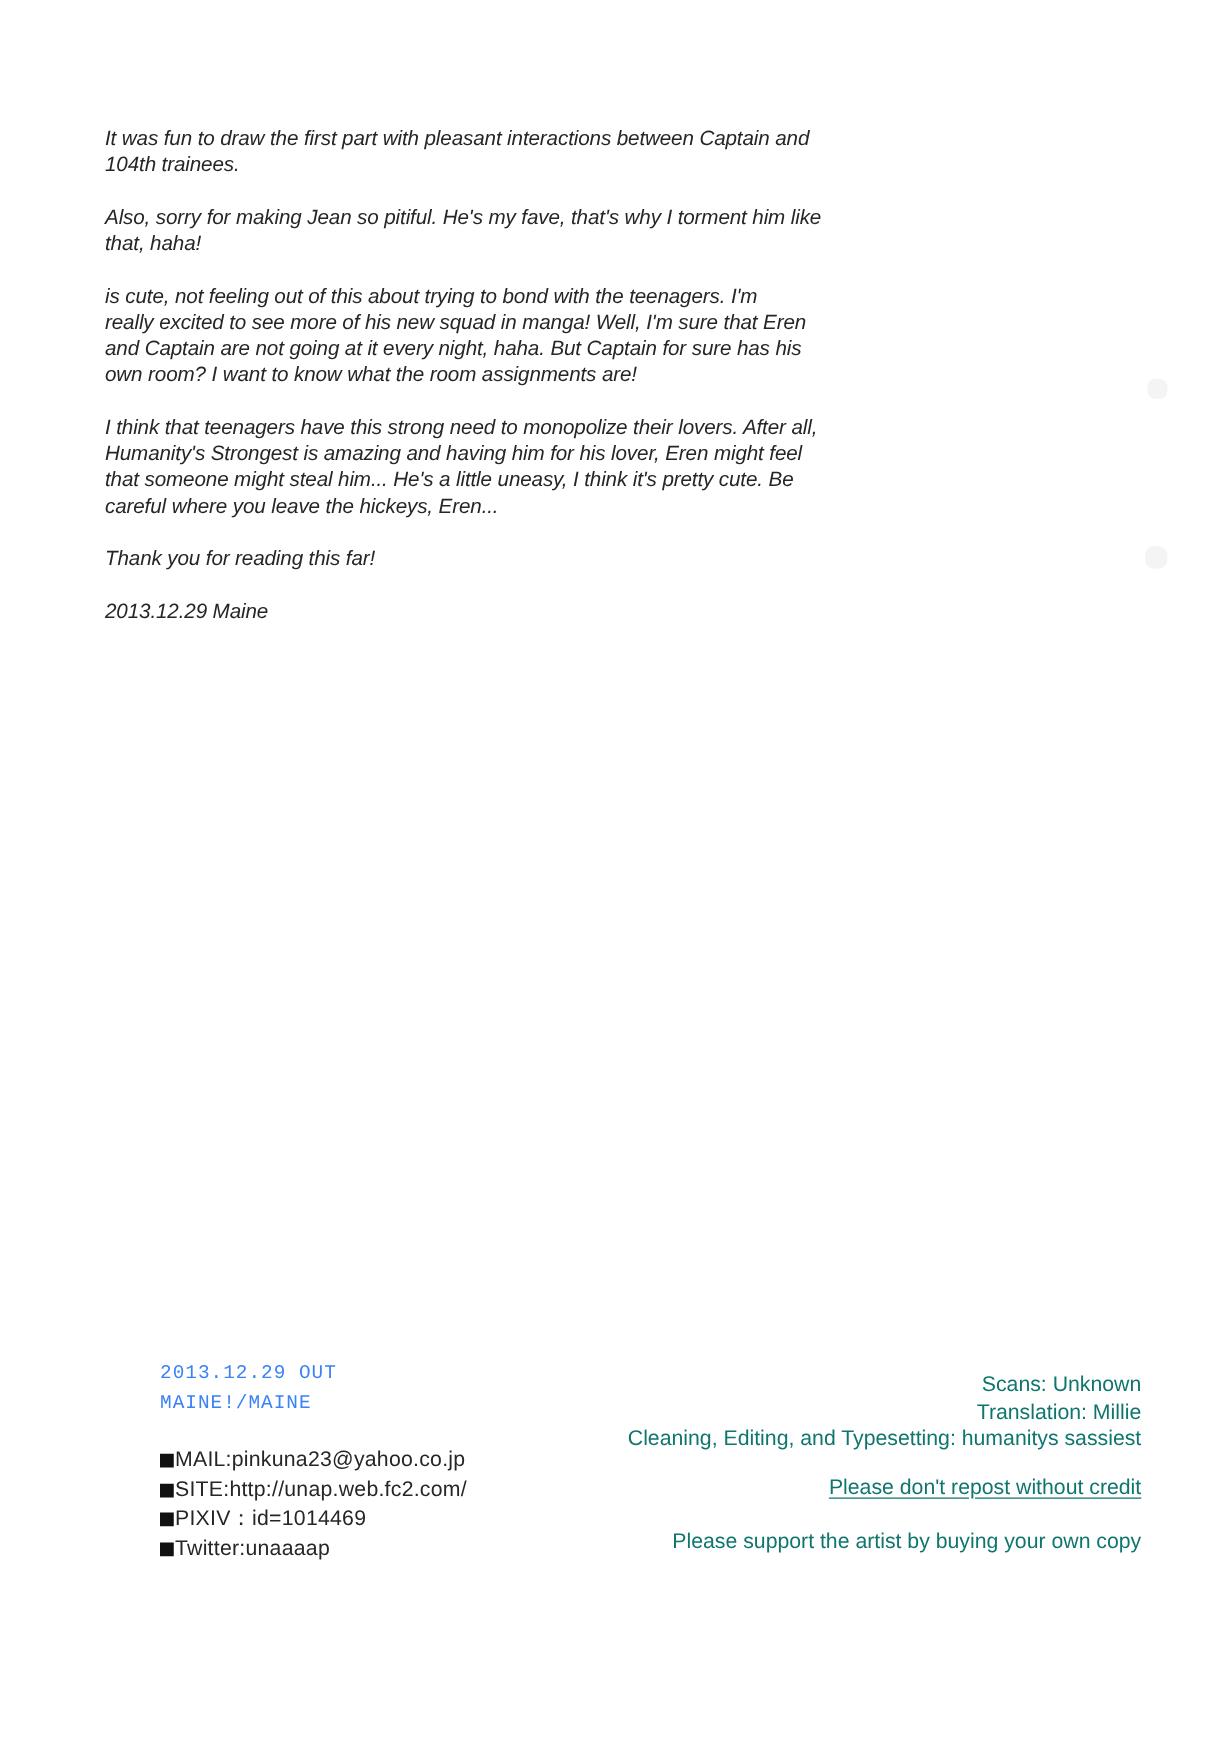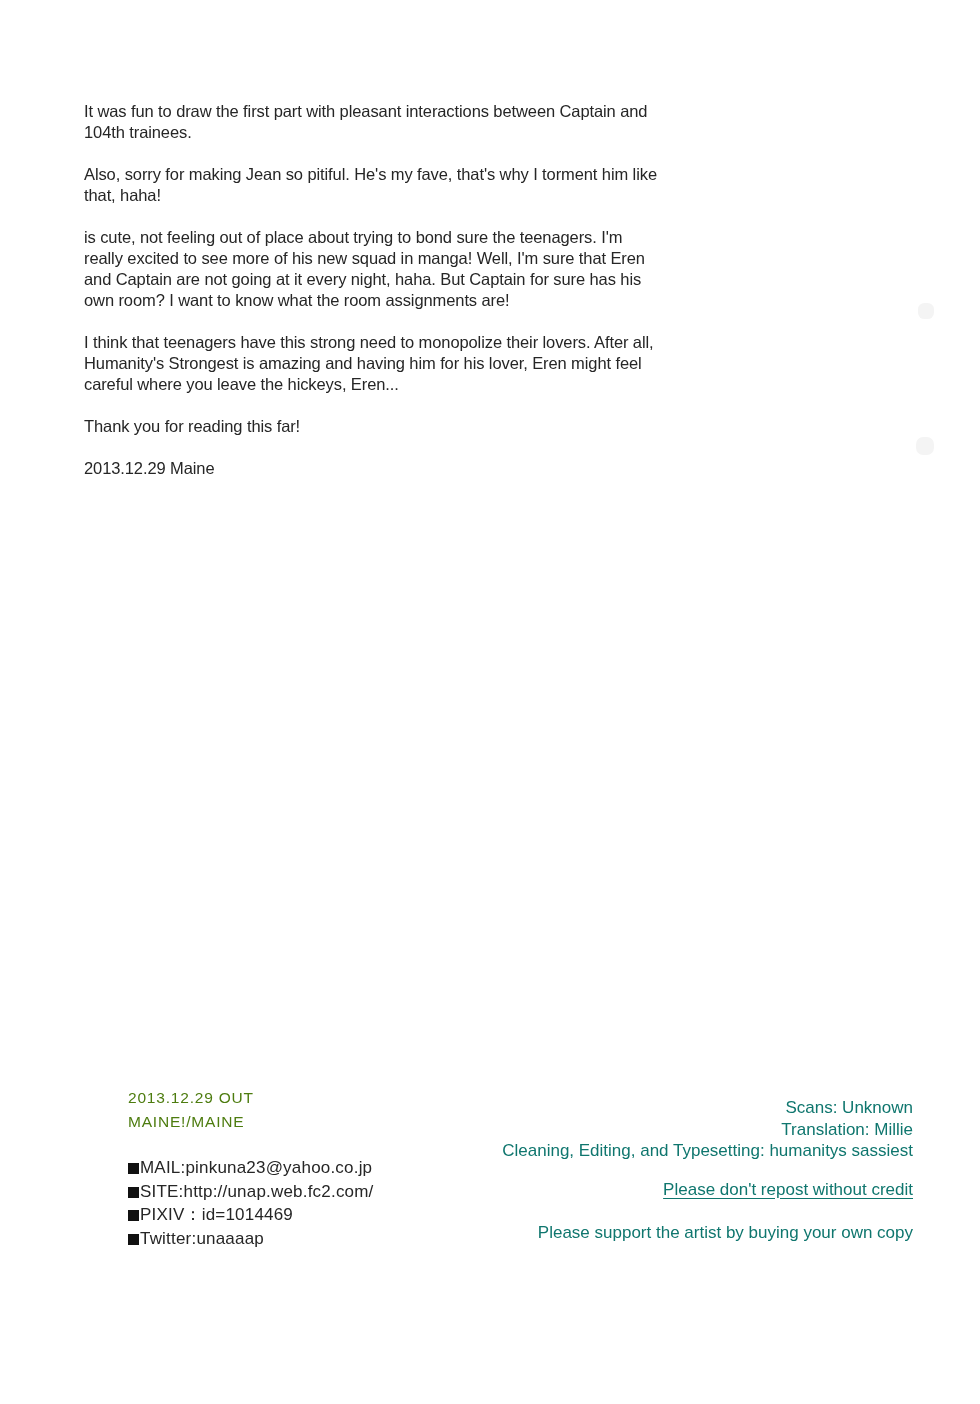--- a/index.html
+++ b/index.html
@@ -15,31 +15,32 @@
   .afterword {
     position: absolute;
     left: 84px;
     top: 101px;
     width: 640px;
     font-size: 16.5px;
     line-height: 21px;
     letter-spacing: -0.1px;
   }
   .afterword .para { margin: 0 0 21px 0; }
-  .afterword .line { white-space: nowrap; }
+  .afterword .line { white-space: nowrap; font-style: italic; }
   .release {
     position: absolute;
     left: 128px;
     top: 1086px;
     font-size: 15.5px;
   }
   .release .head-line {
     line-height: 24px;
     letter-spacing: 0.8px;
-    color: #4d7c0f;
+    color: #3b82f6;
+    font-family: Liberation Mono, monospace;
   }
   .release .contacts {
     margin-top: 22px;
     font-size: 17px;
     letter-spacing: 0.2px;
   }
   .release .contact-line {
     line-height: 23.5px;
     white-space: nowrap;
   }
@@ -82,28 +83,29 @@
   <div class="afterword">
     <div class="para">
       <div class="line">It was fun to draw the first part with pleasant interactions between Captain and</div>
       <div class="line">104th trainees.</div>
     </div>
     <div class="para">
       <div class="line">Also, sorry for making Jean so pitiful. He's my fave, that's why I torment him like</div>
       <div class="line">that, haha!</div>
     </div>
     <div class="para">
-      <div class="line">is cute, not feeling out of place about trying to bond sure the teenagers. I'm</div>
+      <div class="line">is cute, not feeling out of this about trying to bond with the teenagers. I'm</div>
       <div class="line">really excited to see more of his new squad in manga! Well, I'm sure that Eren</div>
       <div class="line">and Captain are not going at it every night, haha. But Captain for sure has his</div>
       <div class="line">own room? I want to know what the room assignments are!</div>
     </div>
     <div class="para">
       <div class="line">I think that teenagers have this strong need to monopolize their lovers. After all,</div>
       <div class="line">Humanity's Strongest is amazing and having him for his lover, Eren might feel</div>
+      <div class="line">that someone might steal him... He's a little uneasy, I think it's pretty cute. Be</div>
       <div class="line">careful where you leave the hickeys, Eren...</div>
     </div>
     <div class="para">
       <div class="line">Thank you for reading this far!</div>
     </div>
     <div class="para">
       <div class="line">2013.12.29 Maine</div>
     </div>
   </div>
 

